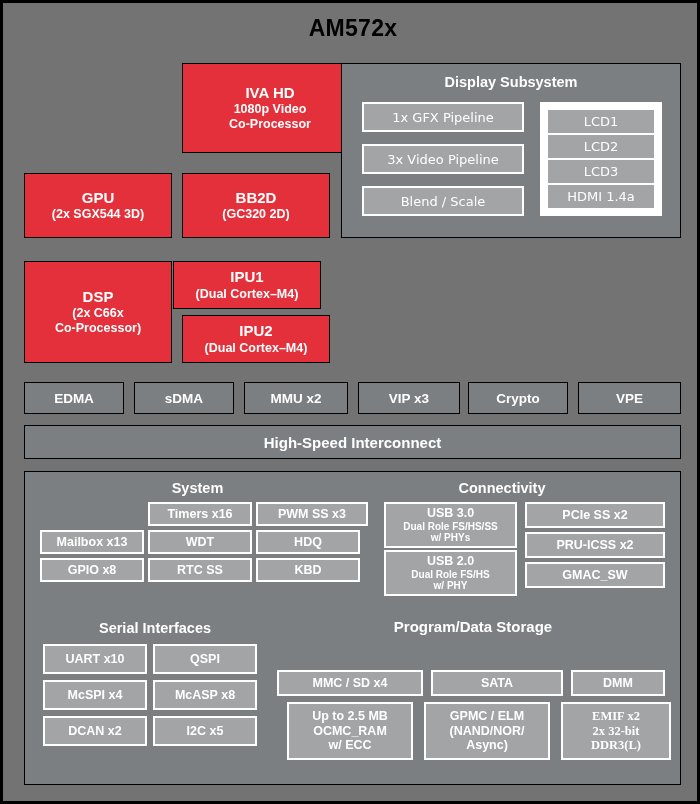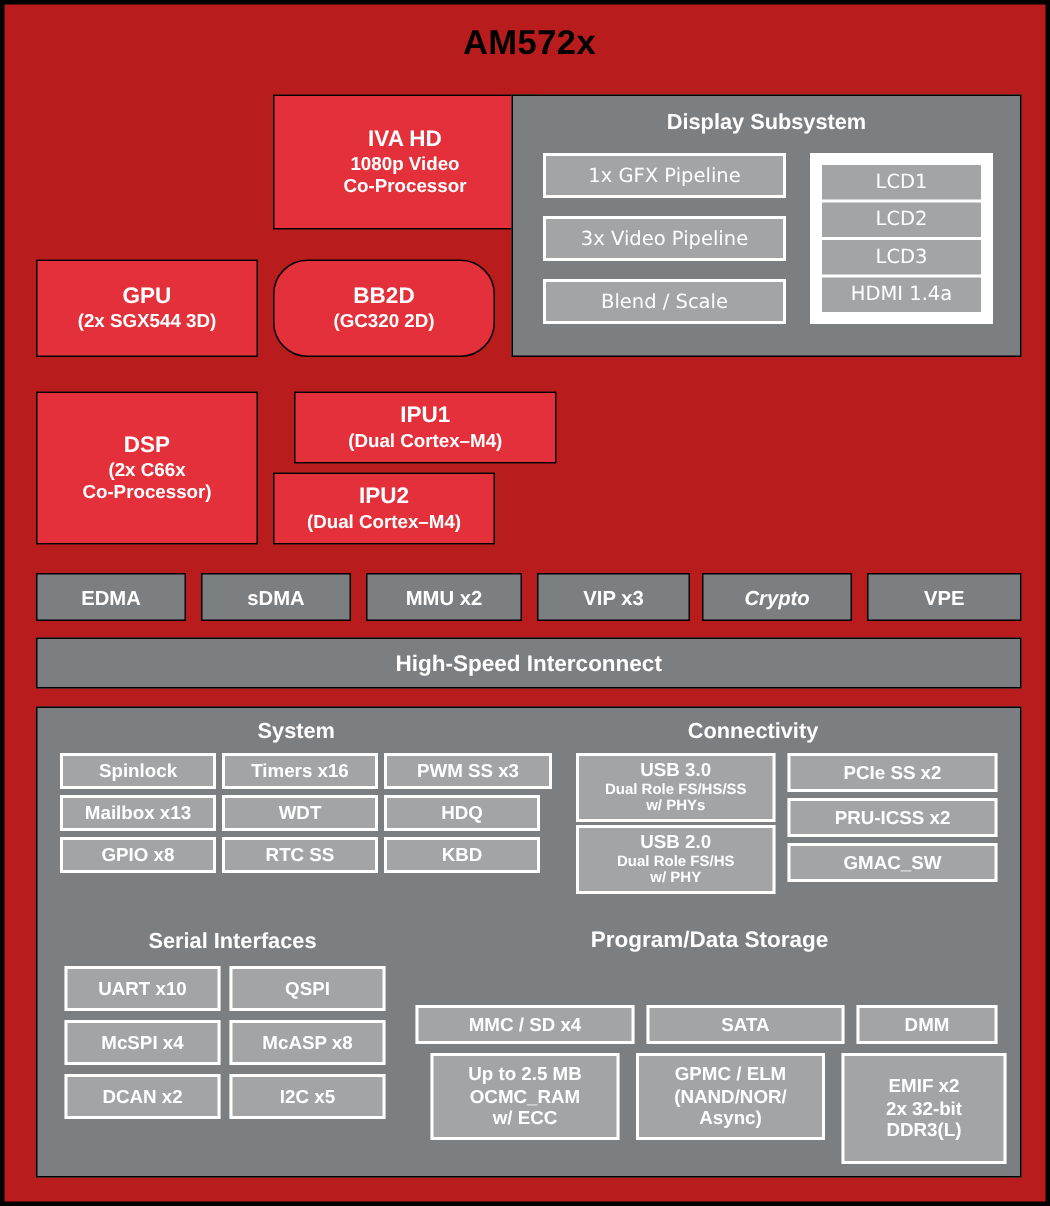--- a/index.html
+++ b/index.html
@@ -2,21 +2,21 @@
 <html><head>
 <meta charset="utf-8">
 <style>
   html,body{margin:0;padding:0;background:#ffffff;}
   body{font-family:"Liberation Sans", sans-serif;}
 
   #page{
     position:relative;
     width:700px;height:804px;
     box-sizing:border-box;
-    background:#b91c1c;
+    background:#737373;
     border:3px solid #000000;
     overflow:hidden;
   }
 
   .title{
     position:absolute;left:0;top:12px;width:700px;
     text-align:center;
     font-size:23px;font-weight:bold;color:#000;
     letter-spacing:0.3px;
   }
@@ -114,32 +114,32 @@
     <span class="big">IVA HD</span>
     <span class="sub">1080p Video</span>
     <span class="sub">Co-Processor</span>
   </div>
 
   <div class="abs red" style="left:21px;top:170px;width:148px;height:65px;">
     <span class="big">GPU</span>
     <span class="sub">(2x SGX544 3D)</span>
   </div>
 
-  <div class="abs red" style="left:179px;top:170px;width:148px;height:65px;border-radius:23px;">
+  <div class="abs red" style="left:179px;top:170px;width:148px;height:65px;">
     <span class="big">BB2D</span>
     <span class="sub">(GC320 2D)</span>
   </div>
 
   <div class="abs red" style="left:21px;top:258px;width:148px;height:102px;">
     <span class="big">DSP</span>
     <span class="sub">(2x C66x</span>
     <span class="sub">Co-Processor)</span>
   </div>
 
-  <div class="abs red" style="left:193px;top:258px;width:175px;height:48px;">
+  <div class="abs red" style="left:170px;top:258px;width:148px;height:48px;">
     <span class="big">IPU1</span>
     <span class="sub">(Dual Cortex–M4)</span>
   </div>
 
   <div class="abs red" style="left:179px;top:312px;width:148px;height:48px;">
     <span class="big">IPU2</span>
     <span class="sub">(Dual Cortex–M4)</span>
   </div>
 
   <div class="abs panel" style="left:338px;top:60px;width:340px;height:175px;">
@@ -154,30 +154,29 @@
       <div class="lcd">LCD2</div>
       <div class="lcd">LCD3</div>
       <div class="lcd">HDMI 1.4a</div>
     </div>
   </div>
 
   <div class="abs bar" style="left:21px;top:379px;width:100px;height:32px;">EDMA</div>
   <div class="abs bar" style="left:131px;top:379px;width:100px;height:32px;">sDMA</div>
   <div class="abs bar" style="left:241px;top:379px;width:104px;height:32px;">MMU x2</div>
   <div class="abs bar" style="left:355px;top:379px;width:102px;height:32px;">VIP x3</div>
-  <div class="abs bar" style="left:465px;top:379px;width:100px;height:32px;font-style:italic;">Crypto</div>
+  <div class="abs bar" style="left:465px;top:379px;width:100px;height:32px;">Crypto</div>
   <div class="abs bar" style="left:575px;top:379px;width:103px;height:32px;">VPE</div>
 
   <div class="abs bar interconnect" style="left:21px;top:422px;width:657px;height:34px;">High-Speed Interconnect</div>
 
   <div class="abs panel" style="left:21px;top:468px;width:657px;height:314px;">
 
     <div class="panel-title" style="left:0px;top:8px;width:345px;">System</div>
 
-    <div class="abs chip" style="left:15px;top:30px;width:104px;height:24px;">Spinlock</div>
     <div class="abs chip" style="left:123px;top:30px;width:104px;height:24px;">Timers x16</div>
     <div class="abs chip" style="left:231px;top:30px;width:112px;height:24px;">PWM SS x3</div>
 
     <div class="abs chip" style="left:15px;top:58px;width:104px;height:24px;">Mailbox x13</div>
     <div class="abs chip" style="left:123px;top:58px;width:104px;height:24px;">WDT</div>
     <div class="abs chip" style="left:231px;top:58px;width:104px;height:24px;">HDQ</div>
 
     <div class="abs chip" style="left:15px;top:86px;width:104px;height:24px;">GPIO x8</div>
     <div class="abs chip" style="left:123px;top:86px;width:104px;height:24px;">RTC SS</div>
     <div class="abs chip" style="left:231px;top:86px;width:104px;height:24px;text-align:center;">KBD</div>
@@ -219,21 +218,21 @@
     <div class="abs chip" style="left:262px;top:230px;width:126px;height:58px;">
       <span class="l1">Up to 2.5 MB</span>
       <span class="l1">OCMC_RAM</span>
       <span class="l1">w/ ECC</span>
     </div>
     <div class="abs chip" style="left:399px;top:230px;width:126px;height:58px;">
       <span class="l1">GPMC / ELM</span>
       <span class="l1">(NAND/NOR/</span>
       <span class="l1">Async)</span>
     </div>
-    <div class="abs chip" style="left:536px;top:230px;width:110px;height:74px;">
+    <div class="abs chip" style="left:536px;top:230px;width:110px;height:58px;font-family:Liberation Serif, serif;">
       <span class="l1">EMIF x2</span>
       <span class="l1">2x 32-bit</span>
       <span class="l1">DDR3(L)</span>
     </div>
 
   </div>
 
 </div>
 
 </body></html>

